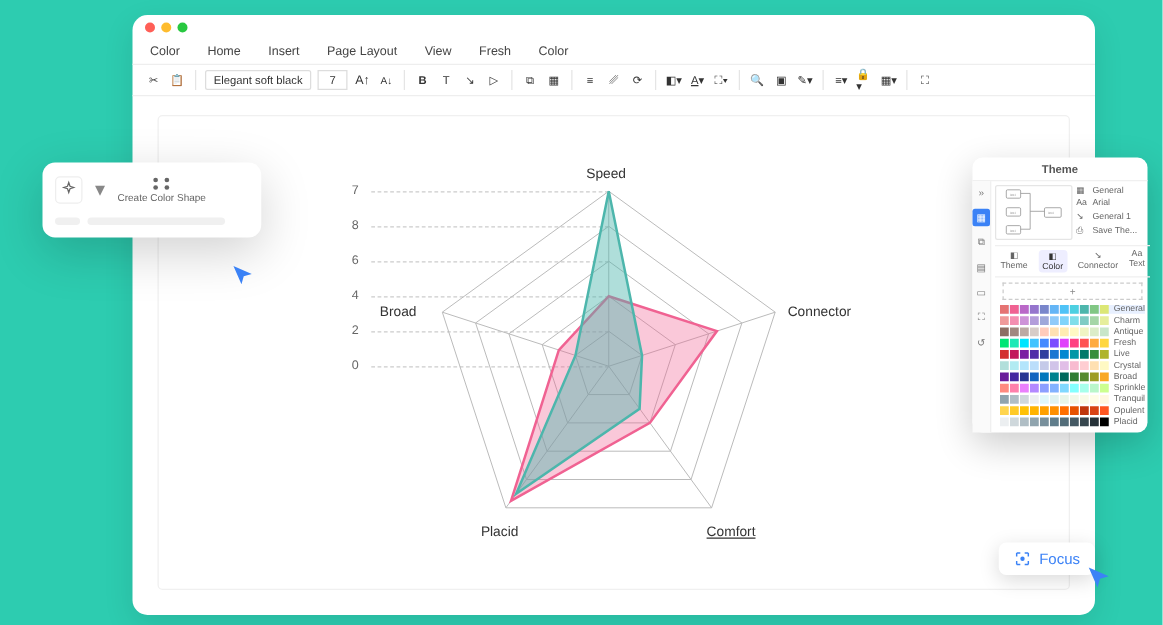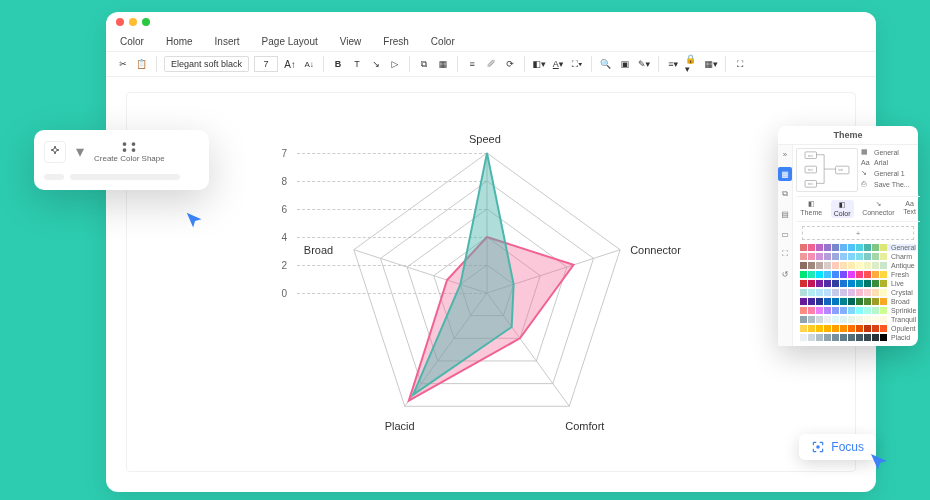--- a/index.html
+++ b/index.html
@@ -150,21 +150,21 @@
           <line x1="200" y1="180" x2="117.71006467905377" y2="293.26237921249265" stroke="#bbb" stroke-width="0.8"></line>
           <line x1="200" y1="180" x2="66.85208771867849" y2="136.73762078750738" stroke="#bbb" stroke-width="0.8"></line>
           <polygon points="200,124 286.54614298285895,151.87945351187977 232.9159741283785,225.30495168499706 121.82456144510108,287.59926025186803 160.05562631560355,167.02128623625222" fill="rgba(240,98,146,0.35)" stroke="#f06292" stroke-width="2"></polygon>
           <polygon points="200,40 226.6295824562643,171.34752415750148 224.68698059628386,213.9787137637478 125.93905821114839,281.9361412912434 173.3704175437357,171.34752415750148" fill="rgba(77,182,172,0.45)" stroke="#4db6ac" stroke-width="2"></polygon>
         </svg>
     </div>
 
     <div id="axis-labels">
         <div class="axis-label" style="left: 342px; top: 40px;">Speed</div>
         <div class="axis-label" style="left: 503.148px; top: 150.738px;">Connector</div>
-        <div class="axis-label" style="left: 438.29px; top: 327.262px;">Comfort</div>
+        <div class="axis-label" style="left: 438.29px; top: 327.262px; text-decoration: underline;">Comfort</div>
         <div class="axis-label" style="left: 257.71px; top: 327.262px;">Placid</div>
         <div class="axis-label" style="left: 176.852px; top: 150.738px;">Broad</div>
       </div>
 
   </div>
 </div>
 
 <div class="auto-format-pop">
   <div class="af-top">
     <div class="af-ic">

